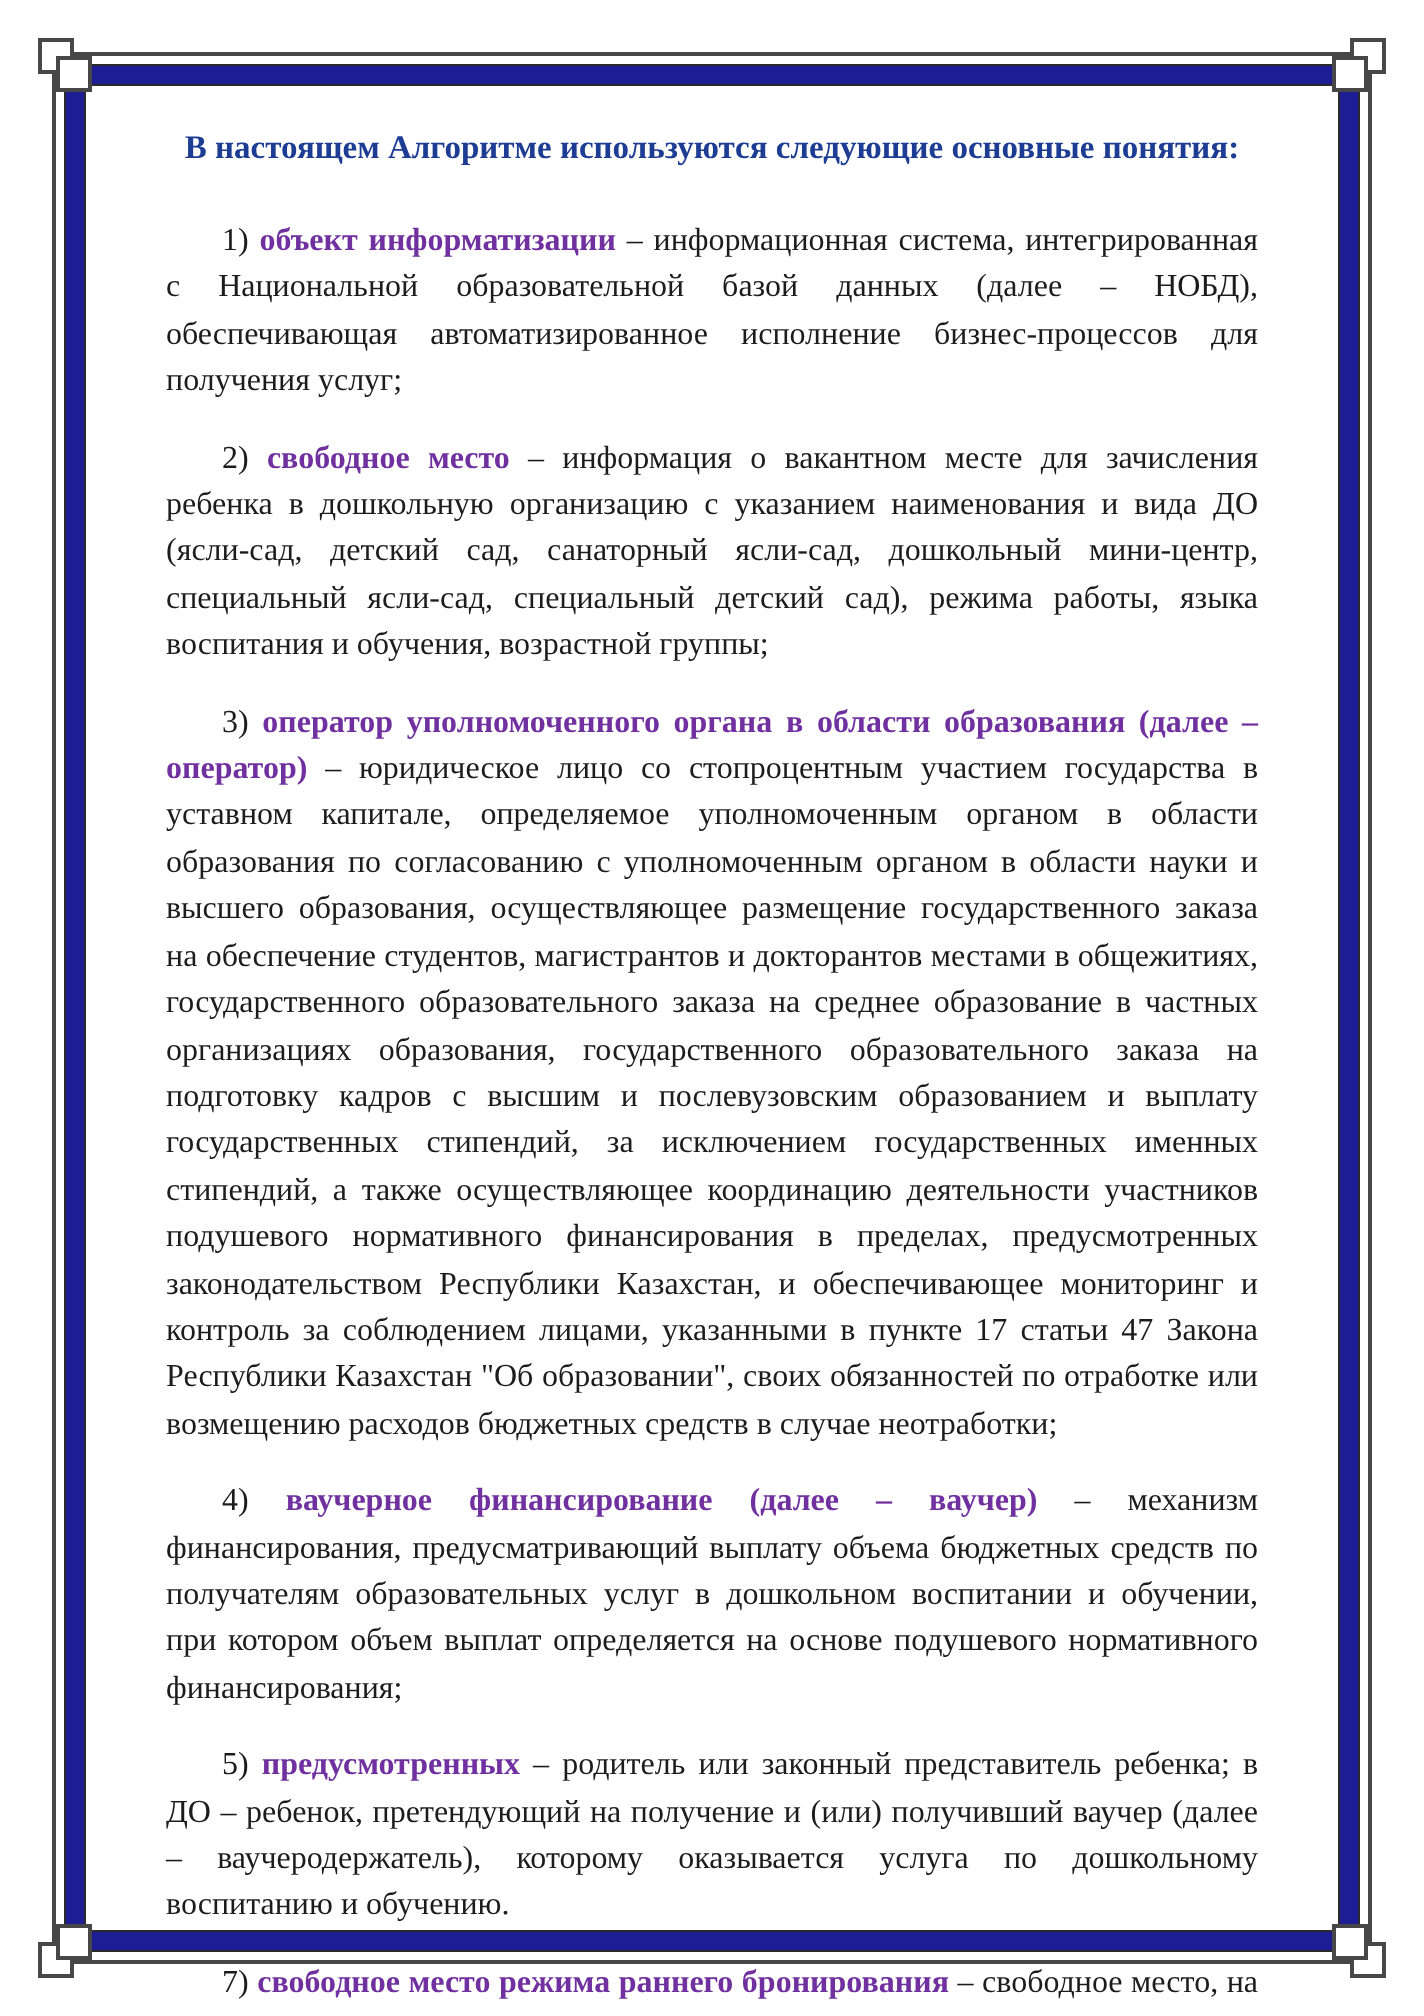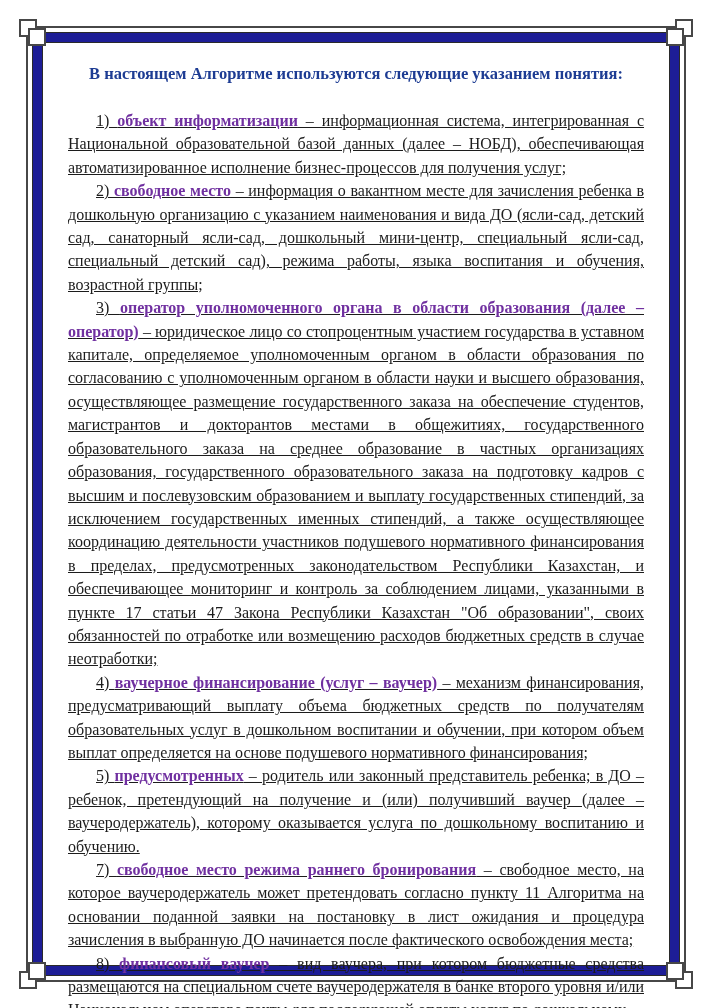--- a/index.html
+++ b/index.html
@@ -51,26 +51,25 @@
   }
   .doc-title{
     margin:0 0 24px 0;
     font-size:16.5px;
     line-height:23px;
     font-weight:bold;
     text-align:center;
     color:var(--c-title);
   }
   .para{
-    margin:0;
+    margin:15px;
     font-size:16px;
     line-height:23.4px;
     text-align:justify;
     text-indent:28px;
-    text-decoration:underline;
   }
   .para .num{color:var(--c-body);}
   .para .term{color:var(--c-term);font-weight:bold;}
   .para .def{color:var(--c-body);}
 </style>
 </head>
 <body>
 
 <div class="page">
 
@@ -80,25 +79,25 @@
   <div class="csq tl-a"></div>
   <div class="csq tl-b"></div>
   <div class="csq tr-a"></div>
   <div class="csq tr-b"></div>
   <div class="csq bl-a"></div>
   <div class="csq bl-b"></div>
   <div class="csq br-a"></div>
   <div class="csq br-b"></div>
 
   <div class="content">
-    <p class="doc-title">В настоящем Алгоритме используются следующие указанием понятия:</p>
+    <p class="doc-title">В настоящем Алгоритме используются следующие основные понятия:</p>
     <div id="definitions">
         <p class="para"><span class="num">1) </span><span class="term">объект информатизации</span><span class="def"> – информационная система, интегрированная с Национальной образовательной базой данных (далее – НОБД), обеспечивающая автоматизированное исполнение бизнес-процессов для получения услуг;</span></p>
         <p class="para"><span class="num">2) </span><span class="term">свободное место</span><span class="def"> – информация о вакантном месте для зачисления ребенка в дошкольную организацию с указанием наименования и вида ДО (ясли-сад, детский сад, санаторный ясли-сад, дошкольный мини-центр, специальный ясли-сад, специальный детский сад), режима работы, языка воспитания и обучения, возрастной группы;</span></p>
         <p class="para"><span class="num">3) </span><span class="term">оператор уполномоченного органа в области образования (далее – оператор)</span><span class="def"> – юридическое лицо со стопроцентным участием государства в уставном капитале, определяемое уполномоченным органом в области образования по согласованию с уполномоченным органом в области науки и высшего образования, осуществляющее размещение государственного заказа на обеспечение студентов, магистрантов и докторантов местами в общежитиях, государственного образовательного заказа на среднее образование в частных организациях образования, государственного образовательного заказа на подготовку кадров с высшим и послевузовским образованием и выплату государственных стипендий, за исключением государственных именных стипендий, а также осуществляющее координацию деятельности участников подушевого нормативного финансирования в пределах, предусмотренных законодательством Республики Казахстан, и обеспечивающее мониторинг и контроль за соблюдением лицами, указанными в пункте 17 статьи 47 Закона Республики Казахстан "Об образовании", своих обязанностей по отработке или возмещению расходов бюджетных средств в случае неотработки;</span></p>
-        <p class="para"><span class="num">4) </span><span class="term">ваучерное финансирование (услуг – ваучер)</span><span class="def"> – механизм финансирования, предусматривающий выплату объема бюджетных средств по получателям образовательных услуг в дошкольном воспитании и обучении, при котором объем выплат определяется на основе подушевого нормативного финансирования;</span></p>
+        <p class="para"><span class="num">4) </span><span class="term">ваучерное финансирование (далее – ваучер)</span><span class="def"> – механизм финансирования, предусматривающий выплату объема бюджетных средств по получателям образовательных услуг в дошкольном воспитании и обучении, при котором объем выплат определяется на основе подушевого нормативного финансирования;</span></p>
         <p class="para"><span class="num">5) </span><span class="term">предусмотренных</span><span class="def"> – родитель или законный представитель ребенка; в ДО – ребенок, претендующий на получение и (или) получивший ваучер (далее – ваучеродержатель), которому оказывается услуга по дошкольному воспитанию и обучению.</span></p>
         <p class="para"><span class="num">7) </span><span class="term">свободное место режима раннего бронирования</span><span class="def"> – свободное место, на которое ваучеродержатель может претендовать согласно пункту 11 Алгоритма на основании поданной заявки на постановку в лист ожидания и процедура зачисления в выбранную ДО начинается после фактического освобождения места;</span></p>
         <p class="para"><span class="num">8) </span><span class="term">финансовый ваучер</span><span class="def"> – вид ваучера, при котором бюджетные средства размещаются на специальном счете ваучеродержателя в банке второго уровня и/или Национальном операторе почты для последующей оплаты услуг по дошкольному</span></p>
       </div>
   </div>
 
 </div>
 
 </body></html>

